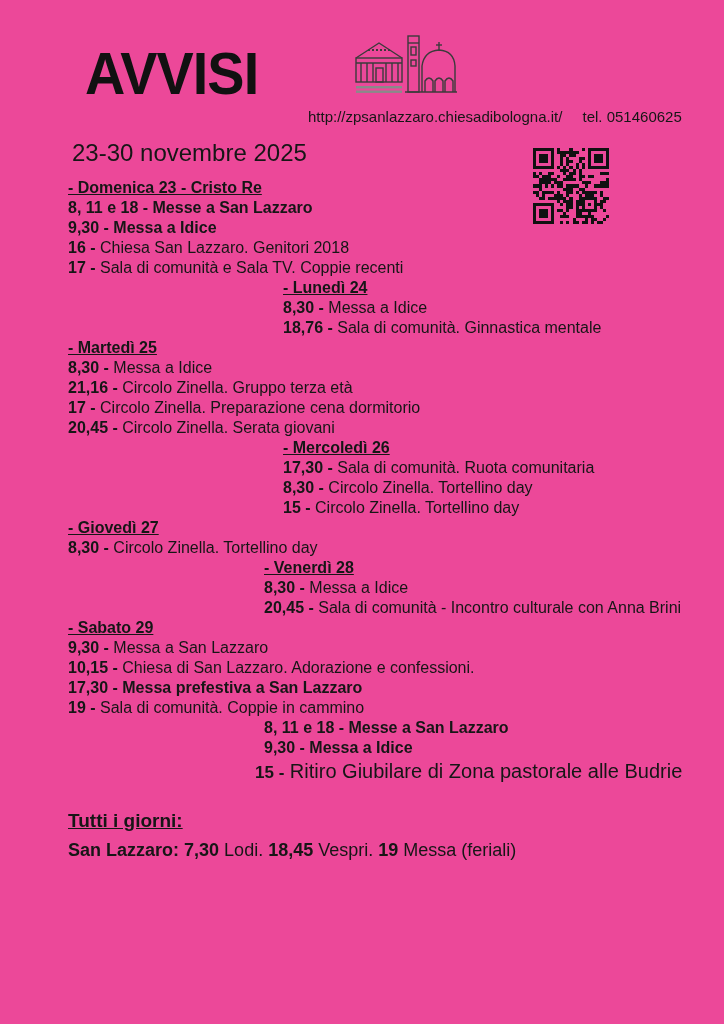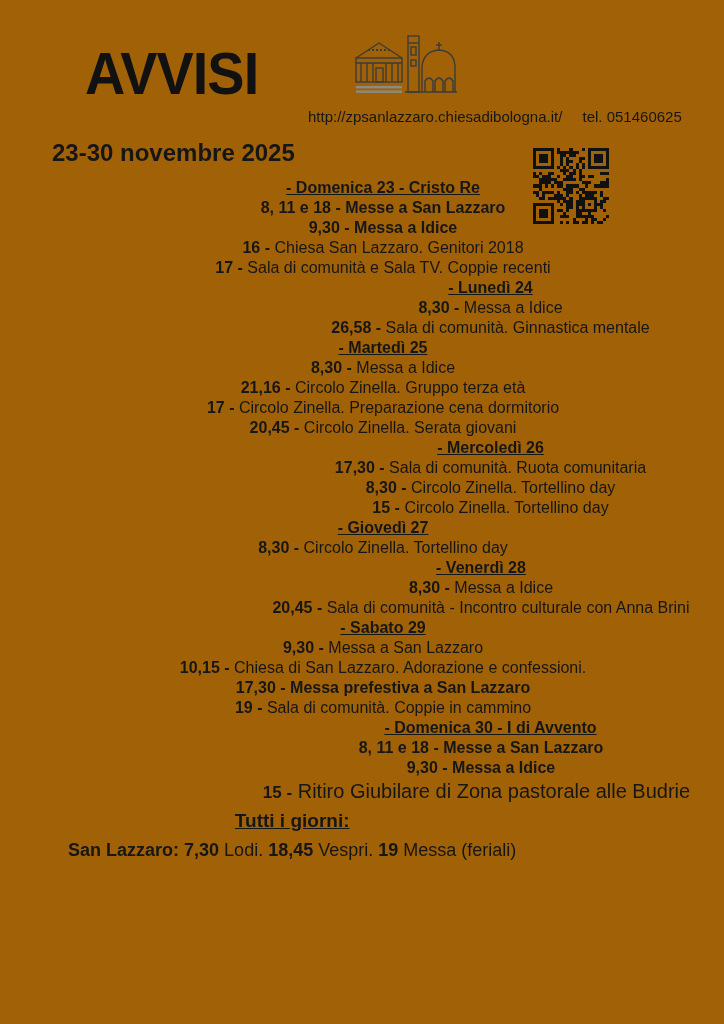--- a/index.html
+++ b/index.html
@@ -1,30 +1,30 @@
 <!DOCTYPE html>
 <html><head>
 <meta charset="utf-8">
 <style>
   html,body{margin:0;padding:0;background:#ffffff;}
   .page{
-    position:relative;width:724px;height:1024px;background:#a16207;
-    font-family:"Liberation Sans",sans-serif;color:#161616;overflow:hidden;text-align:center;
+    position:relative;width:724px;height:1024px;background:#ec4899;
+    font-family:"Liberation Sans",sans-serif;color:#161616;overflow:hidden;
   }
   
   .main-title{
     position:absolute;left:85px;top:44px;font-size:60px;font-weight:bold;
     line-height:1;letter-spacing:-1px;transform:scaleX(.93);transform-origin:left top;
     color:#111;
   }
   .logo{position:absolute;left:352px;top:34px;width:106px;height:72px;}
   .parish-name{position:absolute;left:459px;top:79px;font-size:15px;font-weight:bold;white-space:nowrap;}
   .contact-line{position:absolute;left:308px;top:108px;font-size:15px;font-weight:normal;white-space:nowrap;}
   .contact-line .tel{margin-left:16px;}
-  .week-title{position:absolute;left:52px;top:139px;font-size:24px;font-weight:bold;}
+  .week-title{position:absolute;left:72px;top:139px;font-size:24px;font-weight:normal;}
   .qr{position:absolute;left:533px;top:148px;width:76px;height:76px;}
   
   .schedule{position:absolute;left:68px;top:178px;width:630px;font-size:16px;line-height:20px;}
   .line{white-space:nowrap;}
   .line b{font-weight:bold;}
   .day-header{font-weight:bold;text-decoration:underline;}
   .ind0{margin-left:0;}
   .ind1{margin-left:215px;}
   .ind2{margin-left:196px;}
   .row.allbold span{font-weight:bold;}
@@ -410,41 +410,40 @@
       </svg></div>
 
   <div class="schedule">
       <div class="line day-header ind0">- Domenica 23 - Cristo Re</div>
       <div class="line row ind0 allbold"><b>8, 11 e 18 -</b><span> Messe a San Lazzaro</span></div>
       <div class="line row ind0 allbold"><b>9,30 -</b><span> Messa a Idice</span></div>
       <div class="line row ind0"><b>16 -</b><span> Chiesa San Lazzaro. Genitori 2018</span></div>
       <div class="line row ind0"><b>17 -</b><span> Sala di comunità e Sala TV. Coppie recenti</span></div>
       <div class="line day-header ind1">- Lunedì 24</div>
       <div class="line row ind1"><b>8,30 -</b><span> Messa a Idice</span></div>
-      <div class="line row ind1"><b>26,58 -</b><span> Sala di comunità. Ginnastica mentale</span></div>
+      <div class="line row ind1"><b>18,76 -</b><span> Sala di comunità. Ginnastica mentale</span></div>
       <div class="line day-header ind0">- Martedì 25</div>
       <div class="line row ind0"><b>8,30 -</b><span> Messa a Idice</span></div>
       <div class="line row ind0"><b>21,16 -</b><span> Circolo Zinella. Gruppo terza età</span></div>
       <div class="line row ind0"><b>17 -</b><span> Circolo Zinella. Preparazione cena dormitorio</span></div>
       <div class="line row ind0"><b>20,45 -</b><span> Circolo Zinella. Serata giovani</span></div>
       <div class="line day-header ind1">- Mercoledì 26</div>
       <div class="line row ind1"><b>17,30 -</b><span> Sala di comunità. Ruota comunitaria</span></div>
       <div class="line row ind1"><b>8,30 -</b><span> Circolo Zinella. Tortellino day</span></div>
       <div class="line row ind1"><b>15 -</b><span> Circolo Zinella. Tortellino day</span></div>
       <div class="line day-header ind0">- Giovedì 27</div>
       <div class="line row ind0"><b>8,30 -</b><span> Circolo Zinella. Tortellino day</span></div>
       <div class="line day-header ind2">- Venerdì 28</div>
       <div class="line row ind2"><b>8,30 -</b><span> Messa a Idice</span></div>
       <div class="line row ind2"><b>20,45 -</b><span> Sala di comunità - Incontro culturale con Anna Brini</span></div>
       <div class="line day-header ind0">- Sabato 29</div>
       <div class="line row ind0"><b>9,30 -</b><span> Messa a San Lazzaro</span></div>
       <div class="line row ind0"><b>10,15 -</b><span> Chiesa di San Lazzaro. Adorazione e confessioni.</span></div>
       <div class="line row ind0 allbold"><b>17,30 -</b><span> Messa prefestiva a San Lazzaro</span></div>
       <div class="line row ind0"><b>19 -</b><span> Sala di comunità. Coppie in cammino</span></div>
-      <div class="line day-header ind1">- Domenica 30 - I di Avvento</div>
       <div class="line row ind2 allbold"><b>8, 11 e 18 -</b><span> Messe a San Lazzaro</span></div>
       <div class="line row ind2 allbold"><b>9,30 -</b><span> Messa a Idice</span></div>
       <div class="line row ind2 large"><b>15 -</b><span> Ritiro Giubilare di Zona pastorale alle Budrie</span></div>
     </div>
 
   <div class="footer">
     <div class="daily-heading">Tutti i giorni:</div>
     <div class="daily-line">
       <b>San Lazzaro:</b>
       <b>7,30</b>

